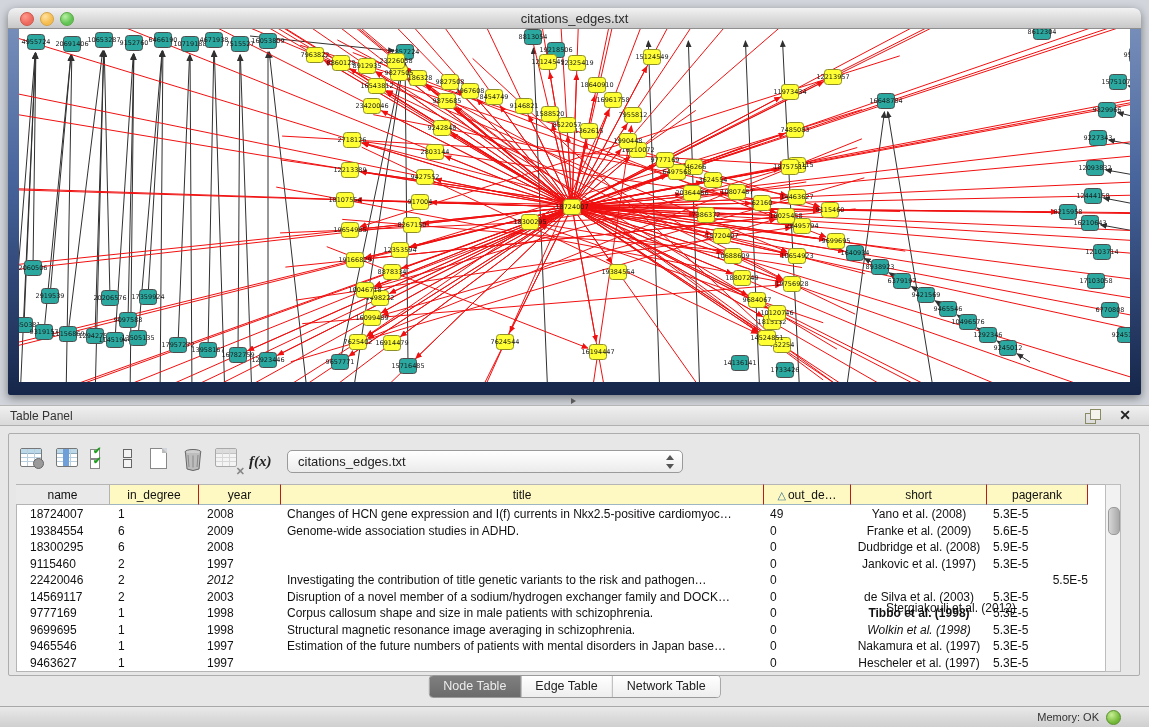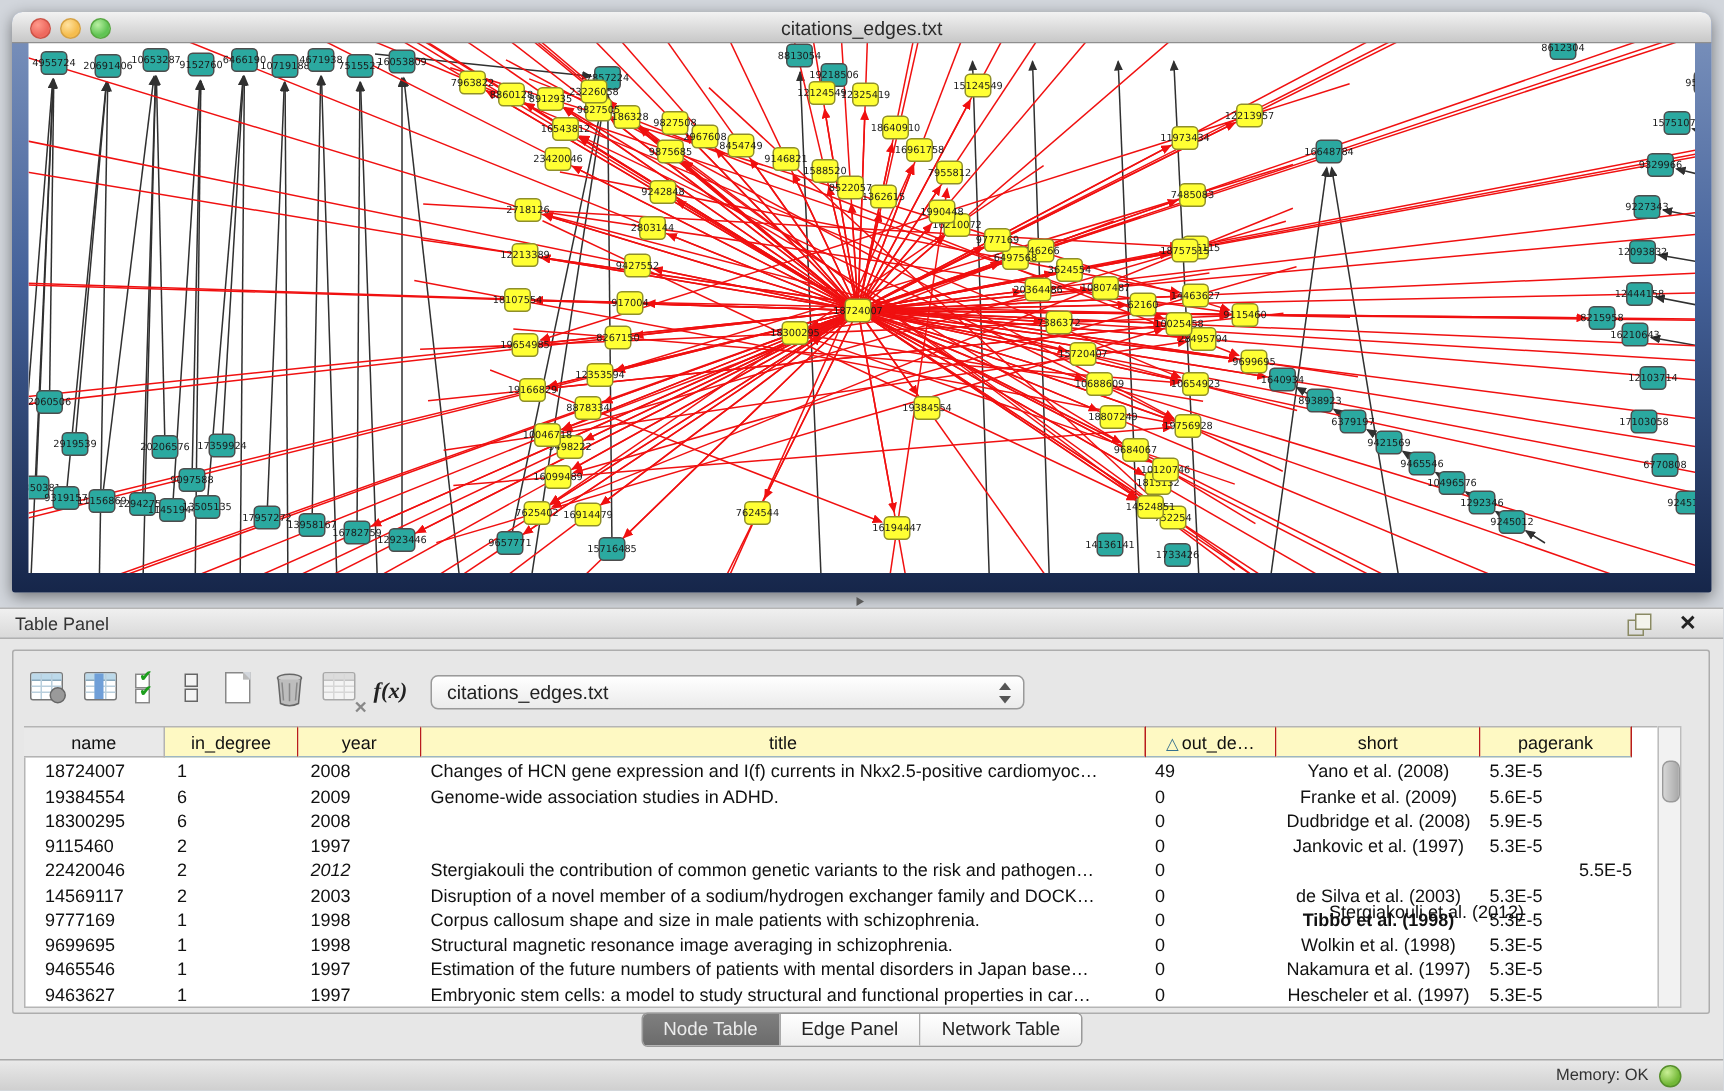--- a/index.html
+++ b/index.html
@@ -1004,21 +1004,21 @@
         <div class="td" style="left: 102px; width: 81px;">2</div>
         <div class="td" style="left: 191px; width: 74px;">1997</div>
         <div class="td" style="left: 754px; width: 81px;">0</div>
         <div class="td c" style="left: 835px; width: 136px;">Jankovic et al. (1997)</div>
         <div class="td" style="left: 977px; width: 95px;">5.3E-5</div>
       </div>
       <div class="tr" style="top: 66px;">
         <div class="td" style="left: 14px; width: 80px;">22420046</div>
         <div class="td" style="left: 102px; width: 81px;">2</div>
         <div class="td" style="left: 191px; width: 74px; font-style: italic;">2012</div>
-        <div class="td" style="left: 271px; width: 477px;">Stergiakouli the contribution of common genetic variants to the risk and pathogen…</div>
+        <div class="td" style="left: 271px; width: 477px;">Investigating the contribution of title genetic variants to the risk and pathogen…</div>
         <div class="td" style="left: 754px; width: 81px;">0</div>
         <div class="td c" style="left: 867px; width: 136px; margin-top: 28px;">Stergiakouli et al. (2012)</div>
         <div class="td" style="left: 977px; width: 95px; text-align: right;">5.5E-5</div>
       </div>
       <div class="tr" style="top: 82.5px;">
         <div class="td" style="left: 14px; width: 80px;">14569117</div>
         <div class="td" style="left: 102px; width: 81px;">2</div>
         <div class="td" style="left: 191px; width: 74px;">2003</div>
         <div class="td" style="left: 271px; width: 477px;">Disruption of a novel member of a sodium/hydrogen exchanger family and DOCK…</div>
         <div class="td" style="left: 754px; width: 81px;">0</div>
@@ -1033,49 +1033,48 @@
         <div class="td" style="left: 754px; width: 81px;">0</div>
         <div class="td c" style="left: 835px; width: 136px; font-weight: bold;">Tibbo et al. (1998)</div>
         <div class="td" style="left: 977px; width: 95px;">5.3E-5</div>
       </div>
       <div class="tr" style="top: 115.5px;">
         <div class="td" style="left: 14px; width: 80px;">9699695</div>
         <div class="td" style="left: 102px; width: 81px;">1</div>
         <div class="td" style="left: 191px; width: 74px;">1998</div>
         <div class="td" style="left: 271px; width: 477px;">Structural magnetic resonance image averaging in schizophrenia.</div>
         <div class="td" style="left: 754px; width: 81px;">0</div>
-        <div class="td c" style="left: 835px; width: 136px;">Wolkin et al. (1998)</div>
+        <div class="td c" style="left: 835px; width: 136px; font-style: italic;">Wolkin et al. (1998)</div>
         <div class="td" style="left: 977px; width: 95px;">5.3E-5</div>
       </div>
       <div class="tr" style="top: 132px;">
         <div class="td" style="left: 14px; width: 80px;">9465546</div>
         <div class="td" style="left: 102px; width: 81px;">1</div>
         <div class="td" style="left: 191px; width: 74px;">1997</div>
         <div class="td" style="left: 271px; width: 477px;">Estimation of the future numbers of patients with mental disorders in Japan base…</div>
         <div class="td" style="left: 754px; width: 81px;">0</div>
         <div class="td c" style="left: 835px; width: 136px;">Nakamura et al. (1997)</div>
         <div class="td" style="left: 977px; width: 95px;">5.3E-5</div>
       </div>
       <div class="tr" style="top: 148.5px;">
         <div class="td" style="left: 14px; width: 80px;">9463627</div>
         <div class="td" style="left: 102px; width: 81px;">1</div>
         <div class="td" style="left: 191px; width: 74px;">1997</div>
-        <div class="td" style="left: 271px; width: 477px;">Embryonic stem cells: a model to study structural and functional properties in car…</div>
         <div class="td" style="left: 754px; width: 81px;">0</div>
         <div class="td c" style="left: 835px; width: 136px;">Hescheler et al. (1997)</div>
         <div class="td" style="left: 977px; width: 95px;">5.3E-5</div>
       </div>
     </div>
   <div class="vscroll">
     <div class="vthumb"></div>
   </div>
 
   <div class="tabs" id="tabs">
       <div class="tab active">Node Table</div>
-      <div class="tab">Edge Panel</div>
+      <div class="tab">Edge Table</div>
       <div class="tab">Network Table</div>
     </div>
 
   <div class="statusbar">
     <span class="mem-label">Memory: OK</span>
     <span class="mem-dot"></span>
   </div>
 </div>
 
 </body></html>

